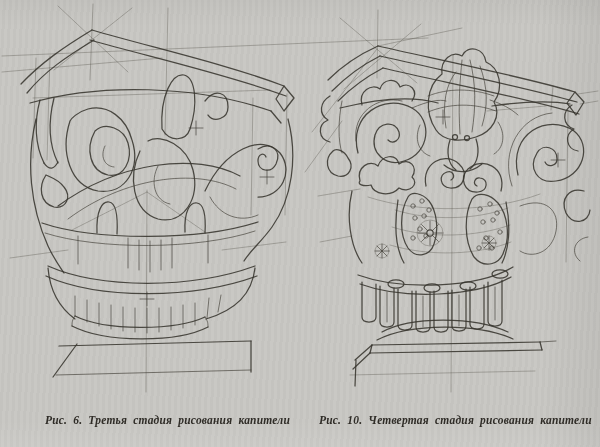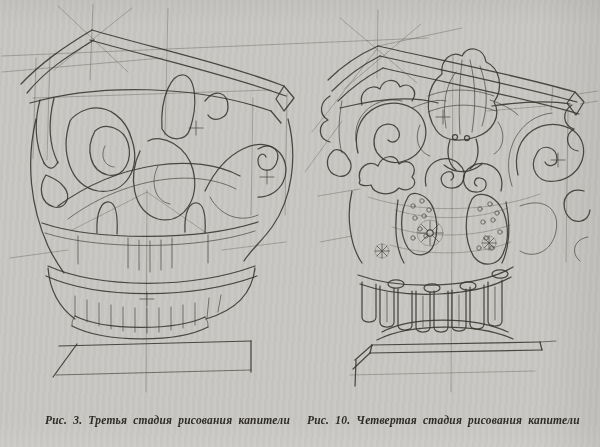--- a/index.html
+++ b/index.html
@@ -16,21 +16,21 @@
   svg{display:block;}
   .k{stroke:#38352f;stroke-width:1.25;fill:none;stroke-linecap:round;stroke-linejoin:round;opacity:.88;}
   .t{stroke:#3f3c35;stroke-width:.9;fill:none;stroke-linecap:round;opacity:.72;}
   .c{stroke:#4c4840;stroke-width:.7;fill:none;stroke-linecap:round;opacity:.48;}
   .caption{
     position:absolute;top:413px;
     font-style:italic;font-weight:bold;font-size:11.5px;line-height:14px;
     letter-spacing:.2px;word-spacing:3px;color:#2f2c27;white-space:nowrap;
   }
   .cap-left{left:45px;}
-  .cap-right{left:307px;}
+  .cap-right{left:319px;}
 </style>
 </head>
 <body>
 
 <div class="page">
 
   <svg width="600" height="410" viewBox="0 0 600 410">
 
     <g>
       <path class="c" d="M2,56 L428,38"></path>
@@ -249,16 +249,16 @@
       <path class="k" d="M372,345 L540,342"></path>
       <path class="k" d="M370,353 L542,350"></path>
       <path class="k" d="M372,345 L370,353 M540,342 L542,350"></path>
       <path class="t" d="M540,342 L556,341"></path>
       <path class="k" d="M372,345 L355,360"></path>
       <path class="k" d="M370,353 L353,369"></path>
       <path class="k" d="M356,360 L355,386"></path>
     </g>
   </svg>
 
-  <div class="caption cap-left">Рис. 3. Третья стадия рисования капители</div>
+  <div class="caption cap-left">Рис. 6. Третья стадия рисования капители</div>
 
   <div class="caption cap-right">Рис. 10. Четвертая стадия рисования капители</div>
 </div>
 
 </body></html>

